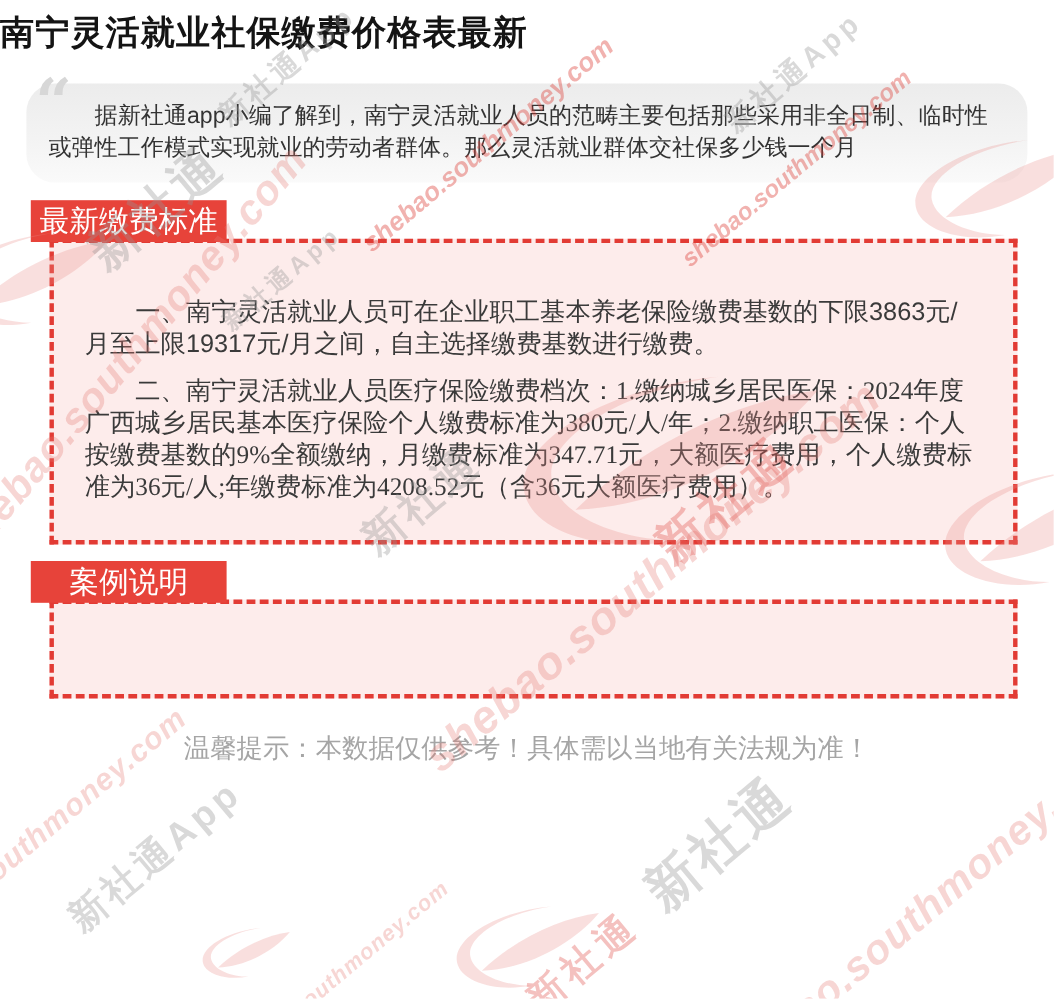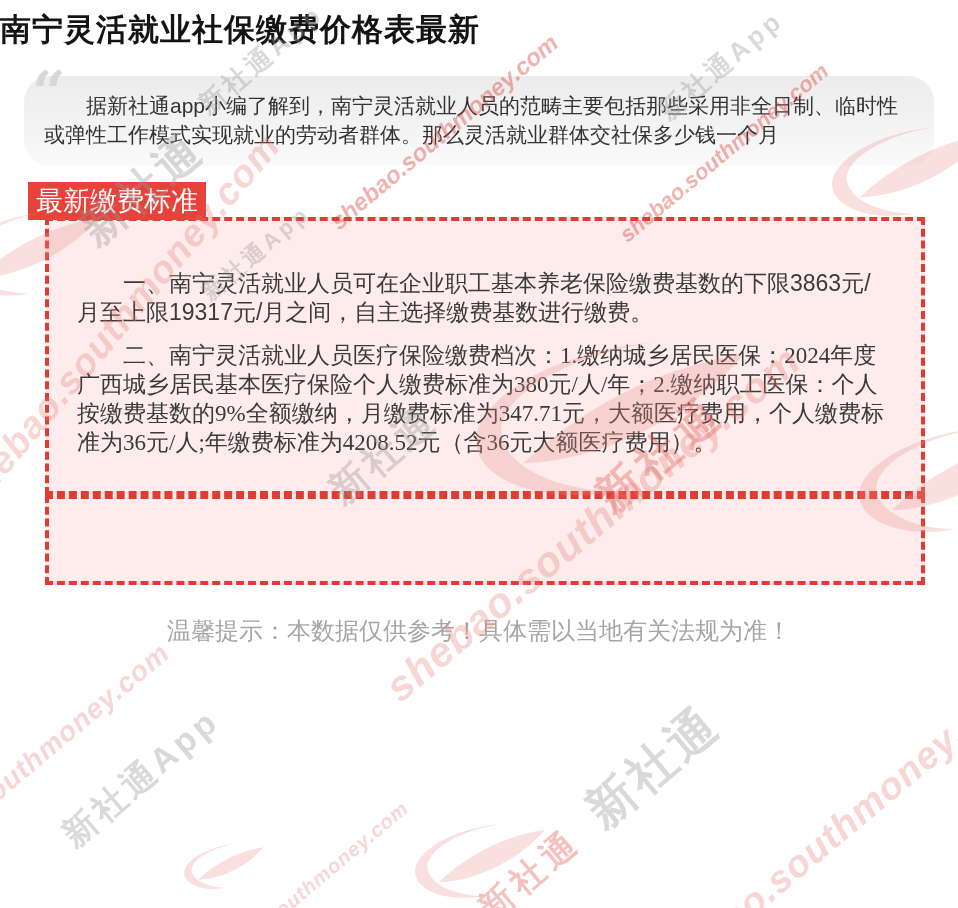--- a/index.html
+++ b/index.html
@@ -143,19 +143,20 @@
       <span class="quote-mark">“</span>
       <p class="intro-text">据新社通app小编了解到，南宁灵活就业人员的范畴主要包括那些采用非全日制、临时性或弹性工作模式实现就业的劳动者群体。那么灵活就业群体交社保多少钱一个月</p>
     </div>
 
     <div class="section-label">最新缴费标准</div>
     <div class="dashed-box">
       <p>一、南宁灵活就业人员可在企业职工基本养老保险缴费基数的下限3863元/月至上限19317元/月之间，自主选择缴费基数进行缴费。</p>
       <p>二、南宁灵活就业人员医疗保险缴费档次：1.缴纳城乡居民医保：2024年度广西城乡居民基本医疗保险个人缴费标准为380元/人/年；2.缴纳职工医保：个人按缴费基数的9%全额缴纳，月缴费标准为347.71元，大额医疗费用，个人缴费标准为36元/人;年缴费标准为4208.52元（含36元大额医疗费用）。</p>
     </div>
 
+    <div class="section-label label-2">案例说明</div>
     <div class="dashed-box box-2">
     </div>
 
     <div class="footer-tip">温馨提示：本数据仅供参考！具体需以当地有关法规为准！</div>
 
   </div>
 </div>
 
 </body></html>

